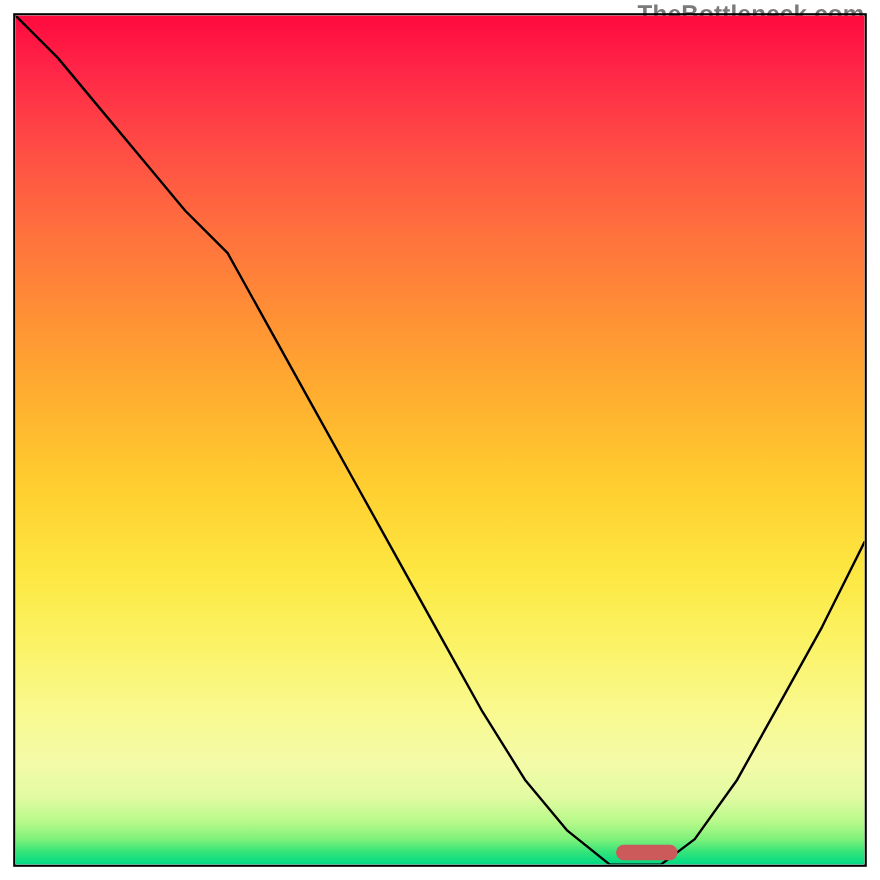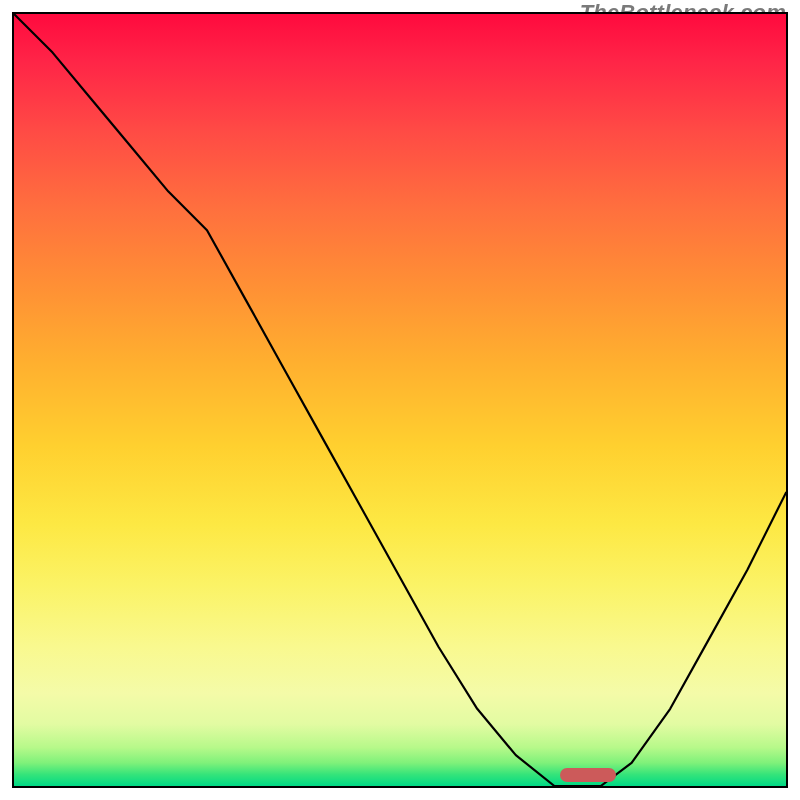--- a/index.html
+++ b/index.html
@@ -70,21 +70,20 @@
   }
   .watermark {
     position: absolute;
     top: 0;
     right: 14px;
     font-size: 22px;
     font-weight: 600;
     color: #7a7a7a;
     letter-spacing: 0.2px;
     user-select: none;
-    font-style: italic;
   }
 </style>
 </head>
 <body>
 
 <div class="watermark">TheBottleneck.com</div>
 
 <div class="frame">
 
   <div class="gradient-fill"></div>

